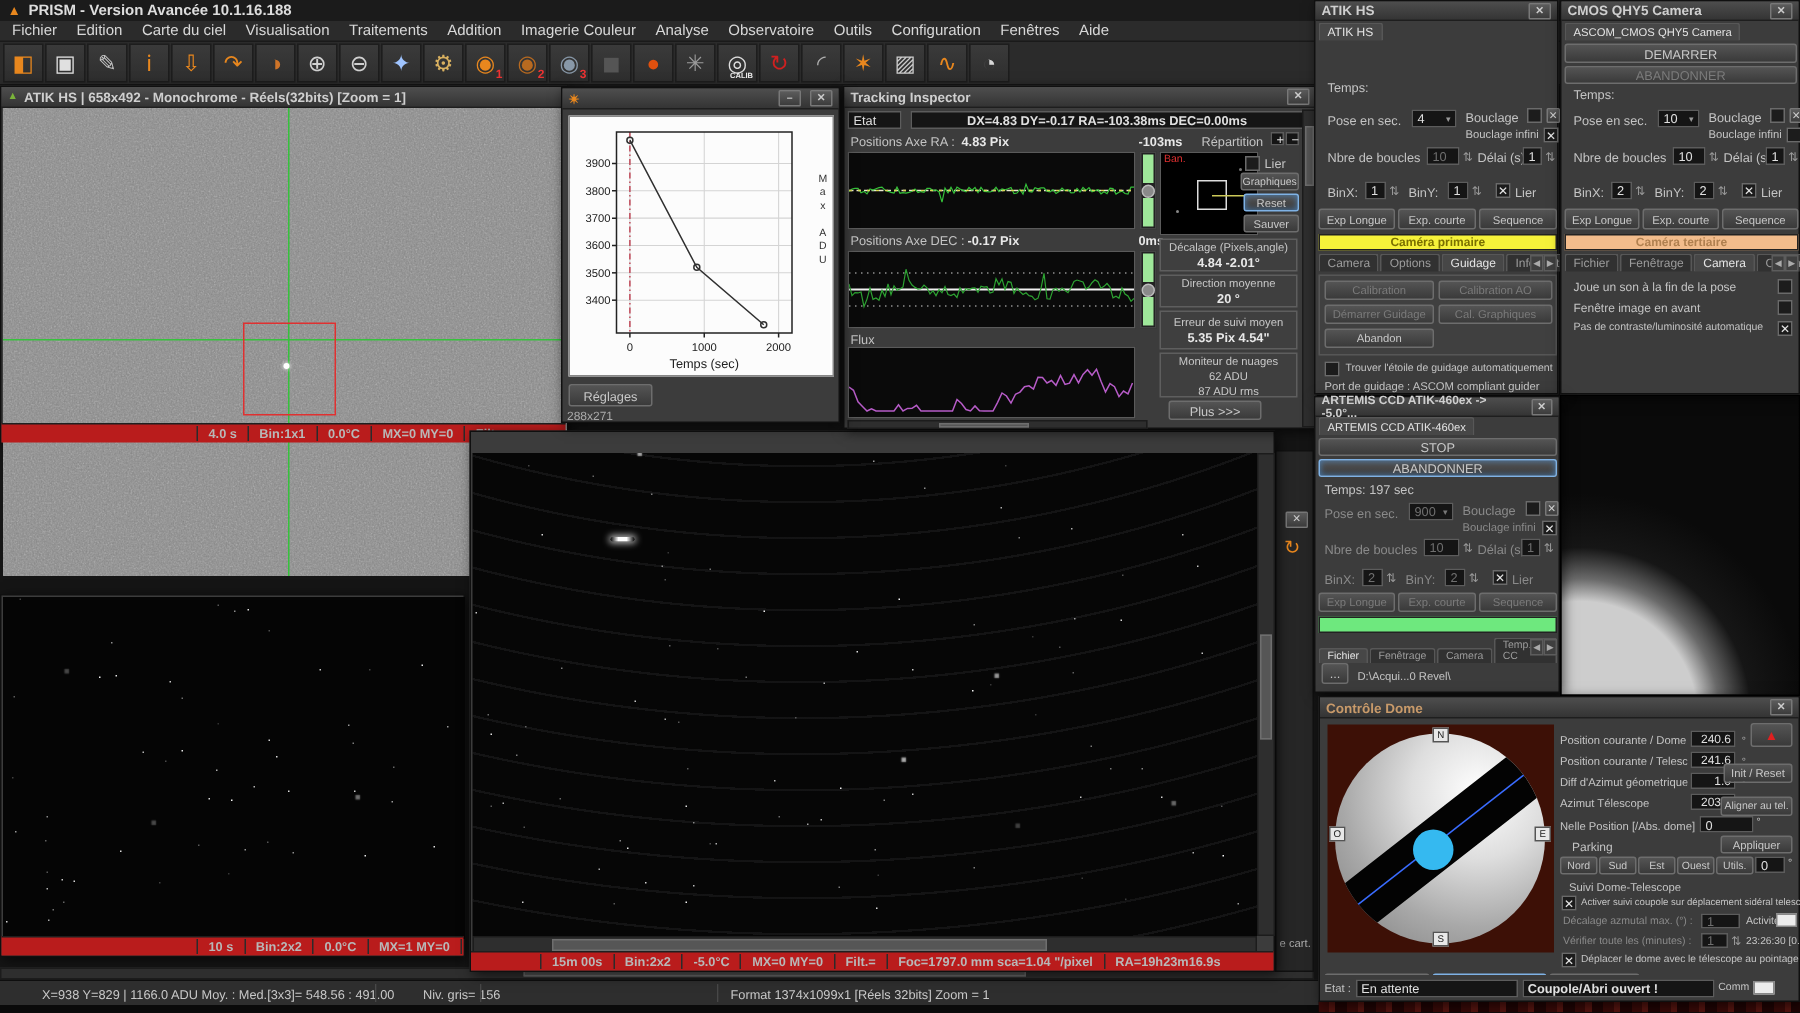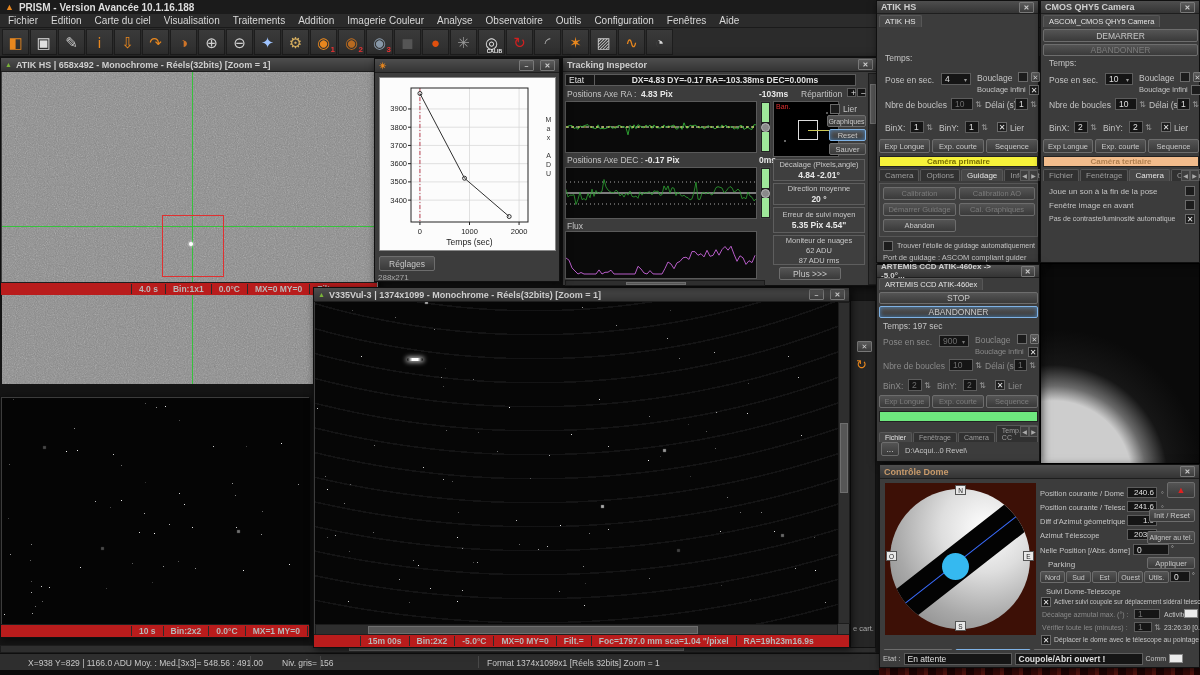--- a/index.html
+++ b/index.html
@@ -201,27 +201,20 @@
 
     <span>10 s</span>
         <span>Bin:2x2</span>
         <span>0.0°C</span>
         <span>MX=1 MY=0</span>
         <span>Filt.=</span>
       </div>
   </div>
 
   <div class="win" style="left:313px;top:287px;width:537px;height:361px;z-index:3;">
-    <div class="tbarw">
-      <span style="color:#7ab33a;font-size:7px;">▲</span>
-      <span>V335Vul-3 | 1374x1099 - Monochrome - Réels(32bits)   [Zoom = 1]</span>
-      <span class="grow"></span>
-      <span class="wbtn">–</span>
-      <span class="wbtn">✕</span>
-    </div>
     <div class="imgarea" style="left:1px;top:14px;width:523px;height:322px;background:#060606;">
       <div style="position:absolute;inset:0;background:repeating-radial-gradient(circle 1300px at 42% -760px, rgba(200,200,210,0.07) 0 1.5px, transparent 1.5px 24px);"></div>
       <div id="stars-v335" style="position: absolute; left: 0px; top: 0px; width: 1px; height: 1px; background: transparent; box-shadow: rgba(255, 255, 255, 0.32) 137px 179px 0px 0px, rgba(255, 255, 255, 0.98) 500px 268px 0px 0px, rgba(255, 255, 255, 0.81) 115px 286px 0px 0px, rgba(255, 255, 255, 0.67) 287px 204px 1px 1px, rgba(255, 255, 255, 0.85) 46px 54px 0px 0px, rgba(255, 255, 255, 0.44) 425px 210px 0px 0px, rgba(255, 255, 255, 0.47) 244px 289px 0px 0px, rgba(255, 255, 255, 0.34) 35px 182px 0px 0px, rgba(255, 255, 255, 0.39) 80px 15px 0px 0px, rgba(255, 255, 255, 0.23) 355px 8px 0px 0px, rgba(255, 255, 255, 0.77) 293px 227px 0px 0px, rgba(255, 255, 255, 0.4) 467px 233px 1px 1px, rgba(255, 255, 255, 0.5) 446px 210px 0px 0px, rgba(255, 255, 255, 0.29) 128px 84px 0px 0px, rgba(255, 255, 255, 0.2) 373px 122px 0px 0px, rgba(255, 255, 255, 0.2) 345px 154px 0px 0px, rgba(255, 255, 255, 0.22) 406px 283px 0px 0px, rgba(255, 255, 255, 0.33) 143px 210px 0px 0px, rgba(255, 255, 255, 0.68) 399px 50px 0px 0px, rgba(255, 255, 255, 0.3) 433px 81px 0px 0px, rgba(255, 255, 255, 0.52) 126px 75px 0px 0px, rgba(255, 255, 255, 0.85) 432px 111px 0px 0px, rgba(255, 255, 255, 0.26) 37px 8px 0px 0px, rgba(255, 255, 255, 0.5) 147px 246px 0px 0px, rgba(255, 255, 255, 0.47) 274px 231px 0px 0px, rgba(255, 255, 255, 0.63) 84px 277px 0px 0px, rgba(255, 255, 255, 0.81) 33px 299px 0px 0px, rgba(255, 255, 255, 0.85) 269px 303px 0px 0px, rgba(255, 255, 255, 0.36) 400px 146px 0px 0px, rgba(255, 255, 255, 0.37) 131px 128px 0px 0px, rgba(255, 255, 255, 0.94) 245px 223px 0px 0px, rgba(255, 255, 255, 0.76) 293px 144px 0px 0px, rgba(255, 255, 255, 0.53) 268px 264px 0px 0px, rgba(255, 255, 255, 0.47) 29px 201px 0px 0px, rgba(255, 255, 255, 0.78) 108px 165px 0px 0px, rgba(255, 255, 255, 0.21) 270px 281px 0px 0px, rgba(255, 255, 255, 0.77) 486px 133px 0px 0px, rgba(255, 255, 255, 0.95) 194px 105px 0px 0px, rgba(255, 255, 255, 0.76) 483px 75px 0px 0px, rgba(255, 255, 255, 0.77) 405px 229px 0px 0px, rgba(255, 255, 255, 0.2) 375px 174px 0px 0px, rgba(255, 255, 255, 0.29) 215px 176px 0px 0px, rgba(255, 255, 255, 0.2) 130px 66px 0px 0px, rgba(255, 255, 255, 0.67) 480px 266px 0px 0px, rgba(255, 255, 255, 0.96) 333px 158px 0px 0px, rgba(255, 255, 255, 0.41) 10px 174px 0px 0px, rgba(255, 255, 255, 0.48) 334px 276px 0px 0px, rgba(255, 255, 255, 0.88) 142px 235px 0px 0px, rgba(255, 255, 255, 0.32) 391px 129px 0px 0px, rgba(255, 255, 255, 0.97) 284px 97px 0px 0px, rgba(255, 255, 255, 0.59) 510px 300px 0px 0px, rgba(255, 255, 255, 0.47) 59px 143px 0px 0px, rgba(255, 255, 255, 0.28) 158px 260px 0px 0px, rgba(255, 255, 255, 0.63) 223px 247px 0px 0px, rgba(255, 255, 255, 0.59) 401px 110px 0px 0px, rgba(255, 255, 255, 0.54) 301px 23px 0px 0px, rgba(255, 255, 255, 0.73) 147px 288px 0px 0px, rgba(255, 255, 255, 0.41) 204px 242px 0px 0px, rgba(255, 255, 255, 0.68) 20px 233px 0px 0px, rgba(255, 255, 255, 0.62) 111px 0px 1px 1px, rgba(255, 255, 255, 0.47) 334px 114px 0px 0px, rgba(255, 255, 255, 0.43) 182px 149px 0px 0px, rgba(255, 255, 255, 0.84) 459px 229px 0px 0px, rgba(255, 255, 255, 0.5) 98px 258px 0px 0px, rgba(255, 255, 255, 0.33) 94px 300px 0px 0px, rgba(255, 255, 255, 0.32) 499px 235px 0px 0px, rgba(255, 255, 255, 0.24) 363px 248px 1px 1px, rgba(255, 255, 255, 0.91) 103px 263px 0px 0px, rgba(255, 255, 255, 0.38) 58px 230px 0px 0px, rgba(255, 255, 255, 0.21) 435px 297px 0px 0px, rgba(255, 255, 255, 0.31) 34px 249px 0px 0px, rgba(255, 255, 255, 0.78) 2px 106px 0px 0px, rgba(255, 255, 255, 0.95) 142px 299px 0px 0px, rgba(255, 255, 255, 0.66) 234px 153px 0px 0px, rgba(255, 255, 255, 0.43) 158px 77px 0px 0px, rgba(255, 255, 255, 0.59) 349px 148px 1px 1px, rgba(255, 255, 255, 0.89) 12px 187px 0px 0px, rgba(255, 255, 255, 0.68) 352px 36px 0px 0px, rgba(255, 255, 255, 0.47) 364px 56px 0px 0px, rgba(255, 255, 255, 0.73) 232px 244px 0px 0px, rgba(255, 255, 255, 0.46) 412px 195px 0px 0px, rgba(255, 255, 255, 0.33) 12px 235px 0px 0px, rgba(255, 255, 255, 0.72) 201px 218px 0px 0px, rgba(255, 255, 255, 0.29) 163px 130px 0px 0px, rgba(255, 255, 255, 0.68) 162px 260px 0px 0px, rgba(255, 255, 255, 0.59) 267px 5px 0px 0px, rgba(255, 255, 255, 0.71) 473px 54px 0px 0px, rgba(255, 255, 255, 0.48) 119px 27px 0px 0px, rgba(255, 255, 255, 0.88) 256px 132px 0px 0px, rgba(255, 255, 255, 0.66) 128px 177px 0px 0px;"></div>
       <div style="position:absolute;left:92px;top:56px;width:16px;height:3px;background:linear-gradient(90deg,transparent,#fff,#fff,transparent);border-radius:2px;box-shadow:0 0 5px 1px rgba(255,255,255,.8);"></div>
     </div>
     <div class="sb" style="left:524px;top:14px;width:12px;height:322px;">
       <div class="sbthumb" style="left:1px;top:120px;width:8px;height:70px;"></div>
     </div>
     <div class="sb" style="left:1px;top:336px;width:523px;height:12px;">
       <div class="sbthumb" style="left:52px;top:1px;width:330px;height:8px;"></div>
@@ -294,21 +287,21 @@
     <span style="position:absolute;left:3px;top:214px;font-size:8px;color:#aaa;">288x271</span>
   </div>
 
   <div class="win" style="left:562px;top:57px;width:316px;height:229px;z-index:4;">
     <div class="tbarw">
       <span>Tracking Inspector</span>
       <span class="grow"></span>
       <span class="wbtn">✕</span>
     </div>
     <div class="vbox" style="left:2px;top:16px;width:36px;height:12px;">Etat</div>
-    <div class="vbox" style="left:31px;top:16px;width:262px;height:12px;justify-content:center;font-weight:bold;">DX=4.83  DY=-0.17 RA=-103.38ms  DEC=0.00ms</div>
+    <div class="vbox" style="left:44px;top:16px;width:262px;height:12px;justify-content:center;font-weight:bold;">DX=4.83  DY=-0.17 RA=-103.38ms  DEC=0.00ms</div>
 
     <span class="lbl" style="left:4px;top:31px;">Positions Axe RA :</span>
     <span class="lbl b" style="left:78px;top:31px;">4.83 Pix</span>
     <span class="lbl b" style="left:196px;top:31px;">-103ms</span>
     <span class="lbl" style="left:238px;top:31px;">Répartition</span>
     <span class="vbox" style="left:284px;top:30px;width:9px;height:9px;">+</span>
     <span class="vbox" style="left:294px;top:30px;width:9px;height:9px;">−</span>
 
     <div class="gframe" style="left:2px;top:43px;width:192px;height:52px;">
       <svg id="wave-ra" width="190" height="50">

